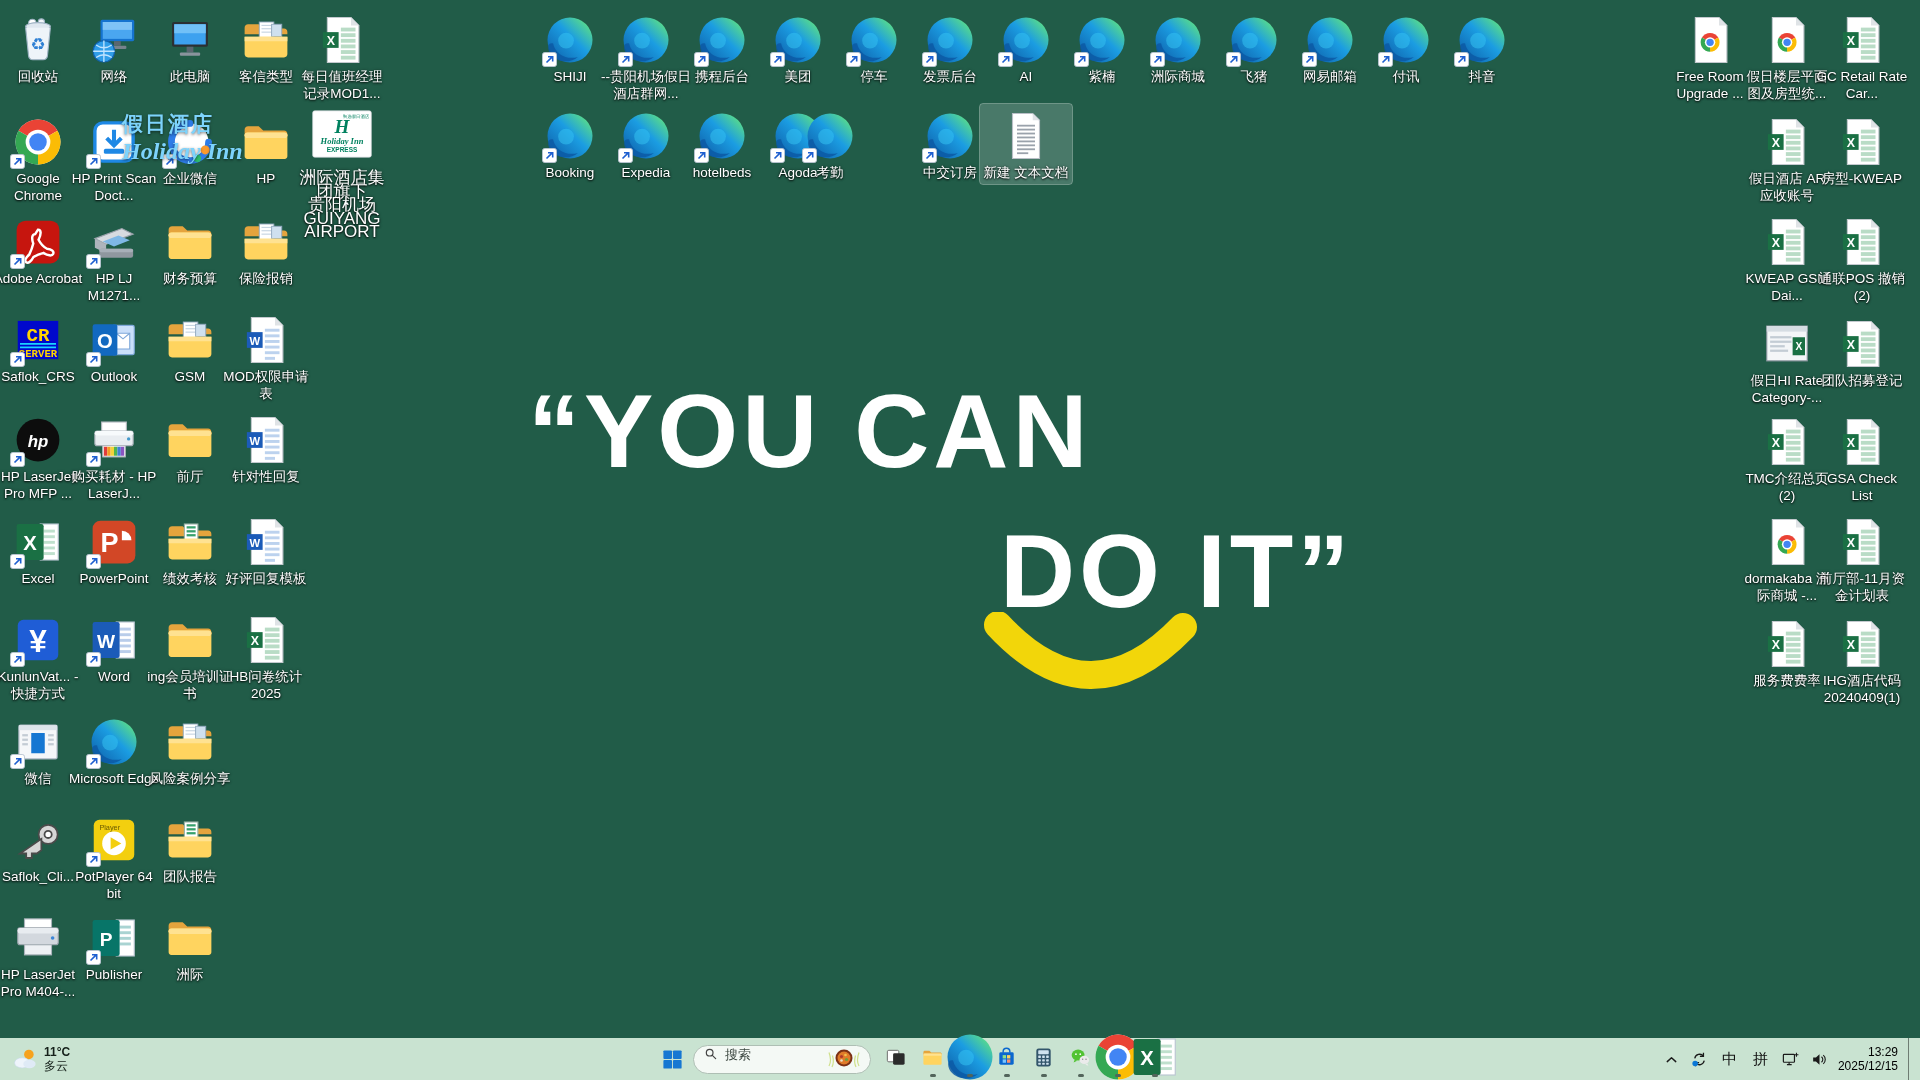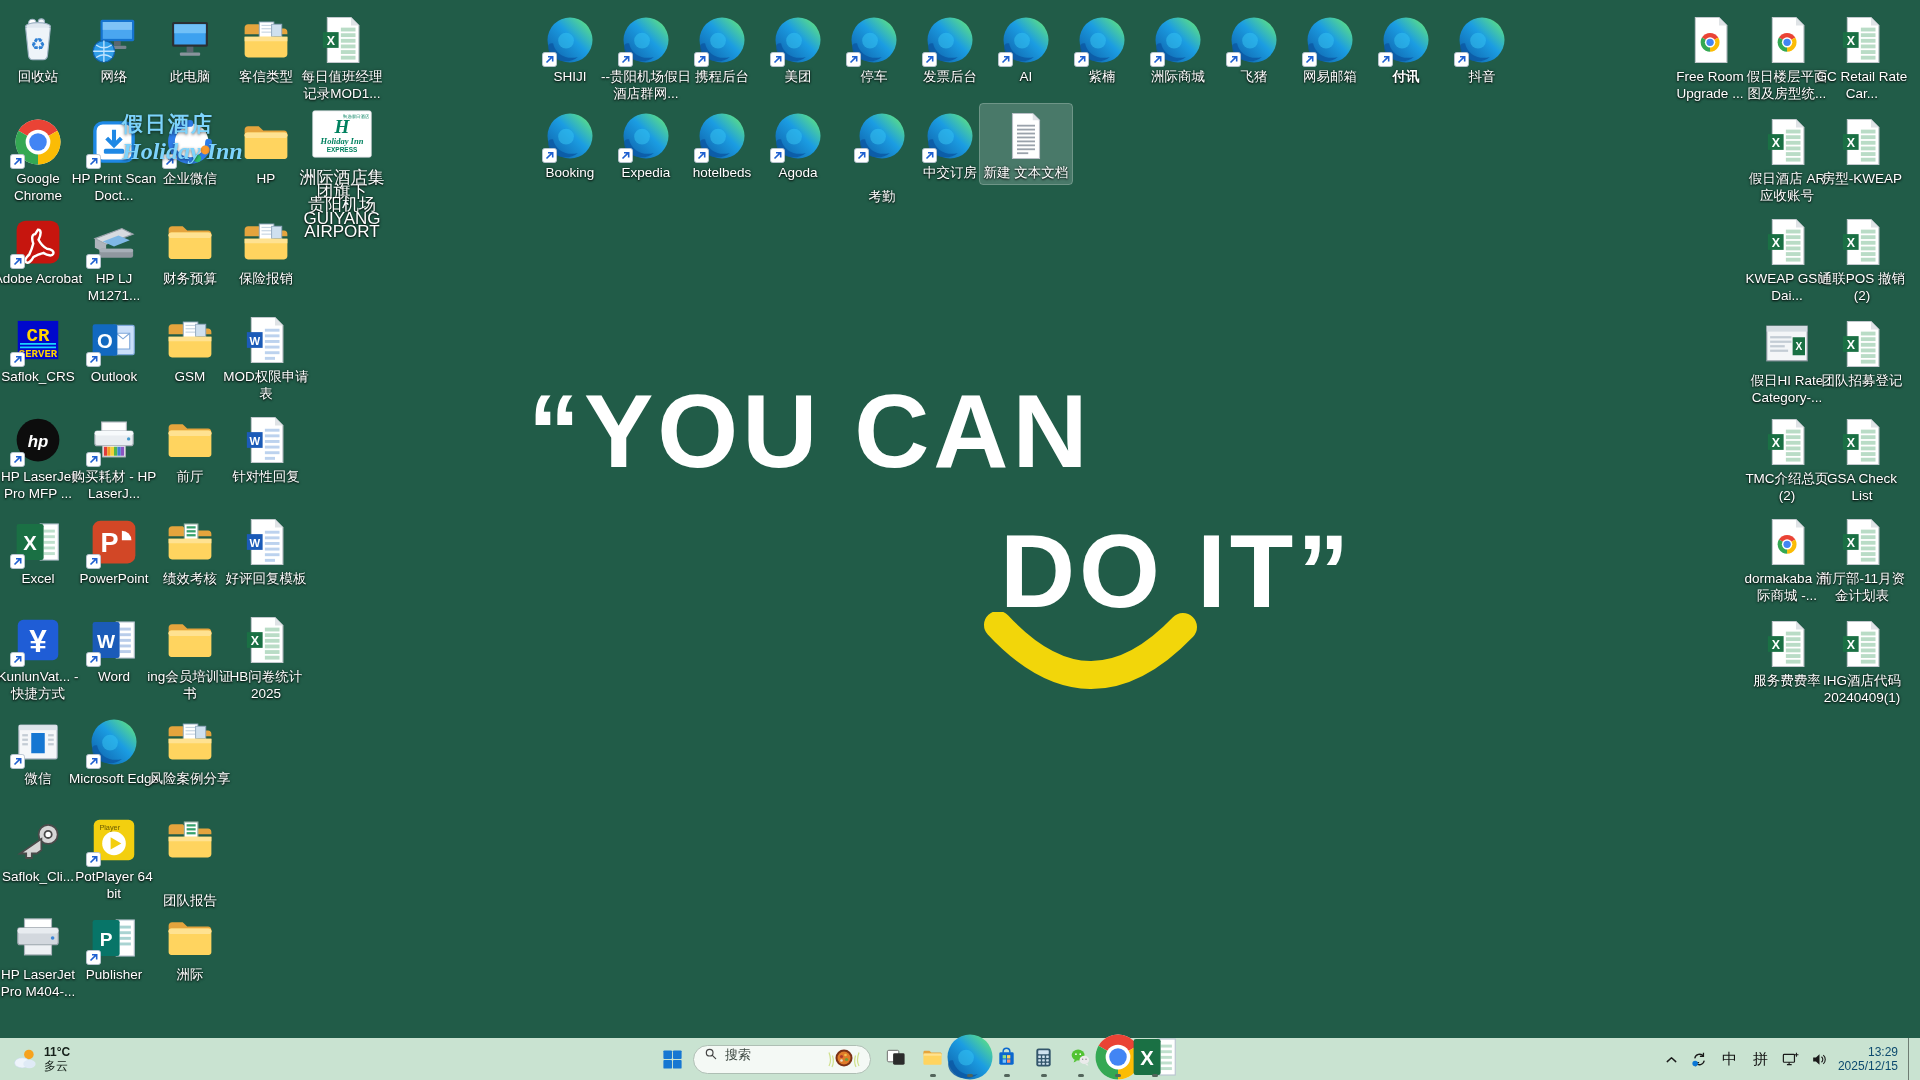--- a/index.html
+++ b/index.html
@@ -31,21 +31,21 @@
   #weather .wtxt .t{font-weight:bold;}
   #tb-center{position:absolute;left:654px;top:0;height:42px;display:flex;align-items:center;}
   .tb-btn{width:37px;height:38px;border-radius:5px;display:flex;align-items:center;justify-content:center;position:relative;}
   .tb-btn .dot{position:absolute;bottom:1px;left:50%;transform:translateX(-50%);width:6px;height:3px;border-radius:2px;background:#53655b;}
   #search-pill{width:178px;height:29px;background:#f4f9f5;border:1px solid #aebfb4;border-radius:15px;
                margin:0 6px 0 2px;display:flex;align-items:flex-start;padding:0 2px 0 9px;box-sizing:border-box;}
   #search-pill .ph{font-size:13px;color:#3c4741;margin-left:6px;flex:1;}
   #tray{position:absolute;right:6px;top:0;height:42px;display:flex;align-items:center;}
   .tray-btn{height:36px;display:flex;align-items:center;justify-content:center;border-radius:4px;padding:0 5px;}
   .ime{font-size:15px;color:#111;padding:0 8px;}
-  #clock{font-size:12px;color:#0c4a6e;text-align:right;line-height:14px;padding:0 6px 0 4px;}
+  #clock{font-size:12px;color:#000000;text-align:right;line-height:14px;padding:0 6px 0 4px;}
   #show-desktop{width:5px;height:42px;border-left:1px solid rgba(0,0,0,.45);margin-left:4px;}
 </style>
 </head>
 <body>
 
 <div class="wp-line" id="wp1">“YOU CAN</div>
 <div class="wp-line" id="wp2">DO IT”</div>
 <div id="smile">
   <svg width="216" height="96" viewBox="0 0 216 96">
     <path d="M16 13 Q108 112 201 15" stroke="#f2d60a" stroke-width="28" fill="none" stroke-linecap="round"></path>
@@ -624,21 +624,21 @@
         </svg>
         <div class="sc">
           <svg viewBox="0 0 16 16" width="15" height="15">
             <rect x="0.5" y="0.5" width="15" height="15" rx="2.5" fill="#fff" stroke="#b9c4d1"></rect>
             <path d="M4.8 11.2L10.6 5.4M6.4 5h5v5" stroke="#1e5fd0" stroke-width="1.7" fill="none"></path>
           </svg>
         </div>
       </div>
       <div class="lbl">PotPlayer 64 bit</div>
     </div>
-    <div class="dicon" title="团队报告" style="left: 144px; top: 808px; gap: 24px;">
+    <div class="dicon" title="团队报告" style="left: 144px; top: 808px;">
       <div class="img">
         <svg viewBox="0 0 48 48" width="54" height="54">
           <path d="M5 13c0-1.8 1.3-3 3.1-3h9.4l4 3.8H40c1.8 0 3 1.2 3 3v2H5z" fill="#e5a43d"></path>
           <rect x="19" y="8" width="12" height="14" fill="#fff" stroke="#9ab3a6"></rect>
           <g fill="#36a06c">
             <rect x="21" y="10" width="8" height="2"></rect>
             <rect x="21" y="13.5" width="8" height="2"></rect>
             <rect x="21" y="17" width="8" height="2"></rect>
           </g>
           <path d="M5 21h38v15.5c0 1.7-1.3 3-3 3H8c-1.7 0-3-1.3-3-3z" fill="#ffd45f"></path>
@@ -937,21 +937,21 @@
         </svg>
         <div class="sc">
           <svg viewBox="0 0 16 16" width="15" height="15">
             <rect x="0.5" y="0.5" width="15" height="15" rx="2.5" fill="#fff" stroke="#b9c4d1"></rect>
             <path d="M4.8 11.2L10.6 5.4M6.4 5h5v5" stroke="#1e5fd0" stroke-width="1.7" fill="none"></path>
           </svg>
         </div>
       </div>
       <div class="lbl">网易邮箱</div>
     </div>
-    <div class="dicon" title="付讯" style="left: 1360px; top: 8px; font-weight: bold;">
+    <div class="dicon" title="付讯" style="left: 1360px; top: 8px;">
       <div class="img">
         <svg viewBox="0 0 48 48" width="54" height="54">
           <defs>
             <linearGradient id="eg1" x1="0" y1="1" x2="1" y2="0">
               <stop offset="0" stop-color="#0c59a4"></stop>
               <stop offset=".55" stop-color="#1b9de2"></stop>
               <stop offset="1" stop-color="#6df06d"></stop>
             </linearGradient>
           </defs>
           <circle cx="24" cy="24" r="20" fill="url(#eg1)"></circle>
@@ -1075,21 +1075,21 @@
         </svg>
         <div class="sc">
           <svg viewBox="0 0 16 16" width="15" height="15">
             <rect x="0.5" y="0.5" width="15" height="15" rx="2.5" fill="#fff" stroke="#b9c4d1"></rect>
             <path d="M4.8 11.2L10.6 5.4M6.4 5h5v5" stroke="#1e5fd0" stroke-width="1.7" fill="none"></path>
           </svg>
         </div>
       </div>
       <div class="lbl">Agoda</div>
     </div>
-    <div class="dicon" title="考勤" style="left: 836px; top: 104px; gap: 24px;">
+    <div class="dicon" title="考勤" style="left: 784px; top: 104px;">
       <div class="img">
         <svg viewBox="0 0 48 48" width="54" height="54">
           <defs>
             <linearGradient id="eg1" x1="0" y1="1" x2="1" y2="0">
               <stop offset="0" stop-color="#0c59a4"></stop>
               <stop offset=".55" stop-color="#1b9de2"></stop>
               <stop offset="1" stop-color="#6df06d"></stop>
             </linearGradient>
           </defs>
           <circle cx="24" cy="24" r="20" fill="url(#eg1)"></circle>

